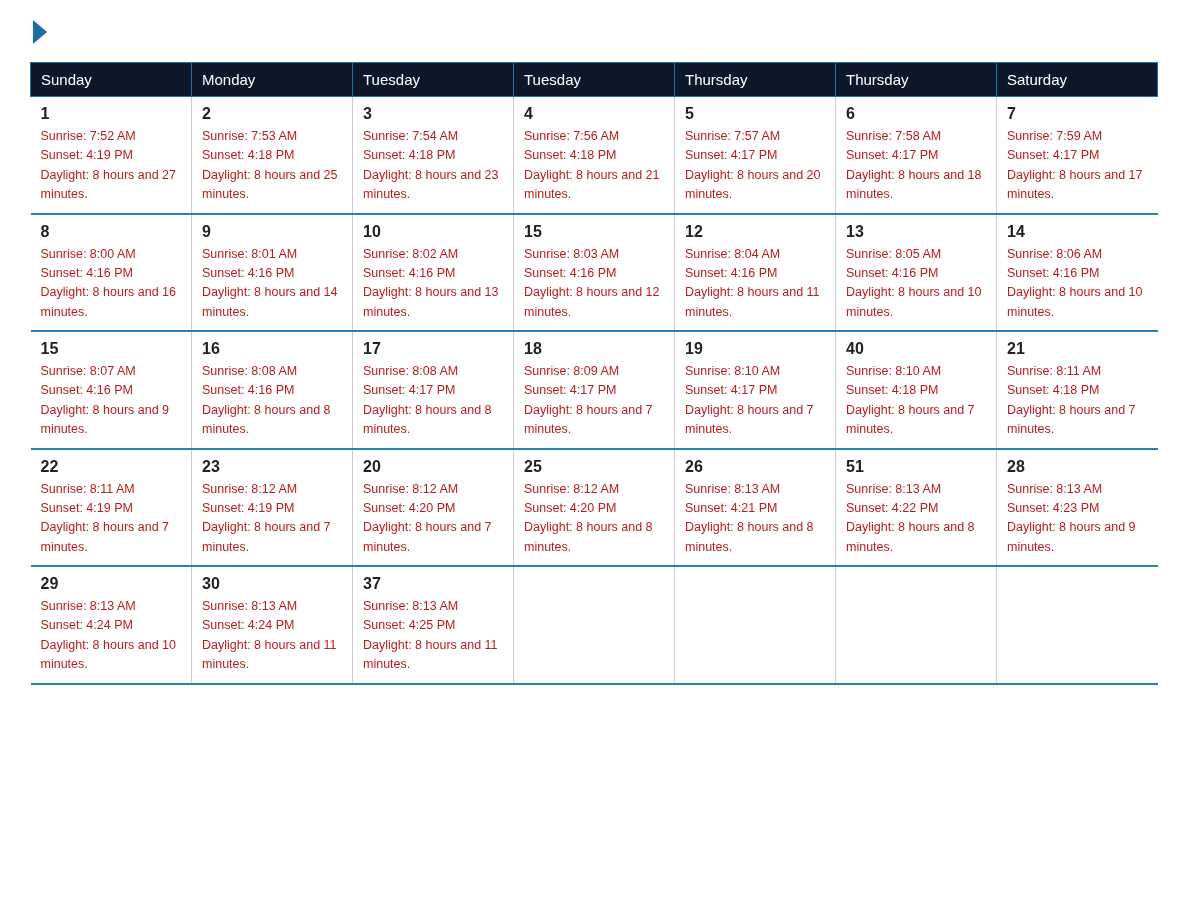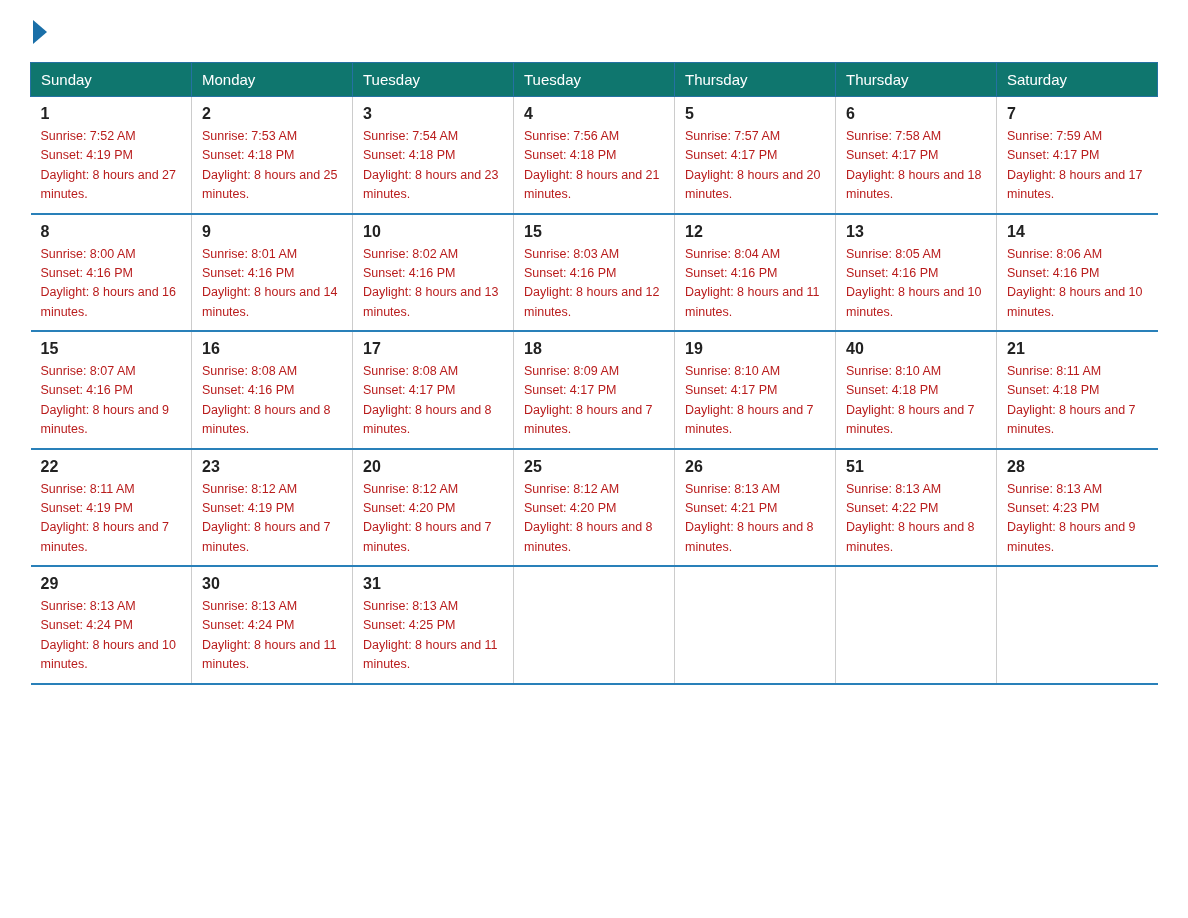--- a/index.html
+++ b/index.html
@@ -55,21 +55,21 @@
       font-size: 20px;
       color: #555;
       margin-top: 4px;
     }
     table {
       width: 100%;
       border-collapse: collapse;
       table-layout: fixed;
     }
     thead tr {
-      background-color: #0f766e;
+      background-color: #0f172a;
     }
     thead th {
       color: #fff;
       font-size: 15px;
       font-weight: normal;
       padding: 8px 10px;
       text-align: left;
       border: 1px solid #2471a3;
     }
     tbody tr {
@@ -371,21 +371,21 @@
         </td>
         <td>
           <span class="day-num">30</span>
 <div class="day-info">
   Sunrise: 8:13 AM<br>
   Sunset: 4:24 PM<br>
   Daylight: 8 hours and 11 minutes.
 </div>
         </td>
         <td>
-          <span class="day-num">31</span>
+          <span class="day-num">37</span>
 <div class="day-info">
   Sunrise: 8:13 AM<br>
   Sunset: 4:25 PM<br>
   Daylight: 8 hours and 11 minutes.
 </div>
         </td>
         <td></td>
         <td></td>
         <td></td>
         <td></td>

